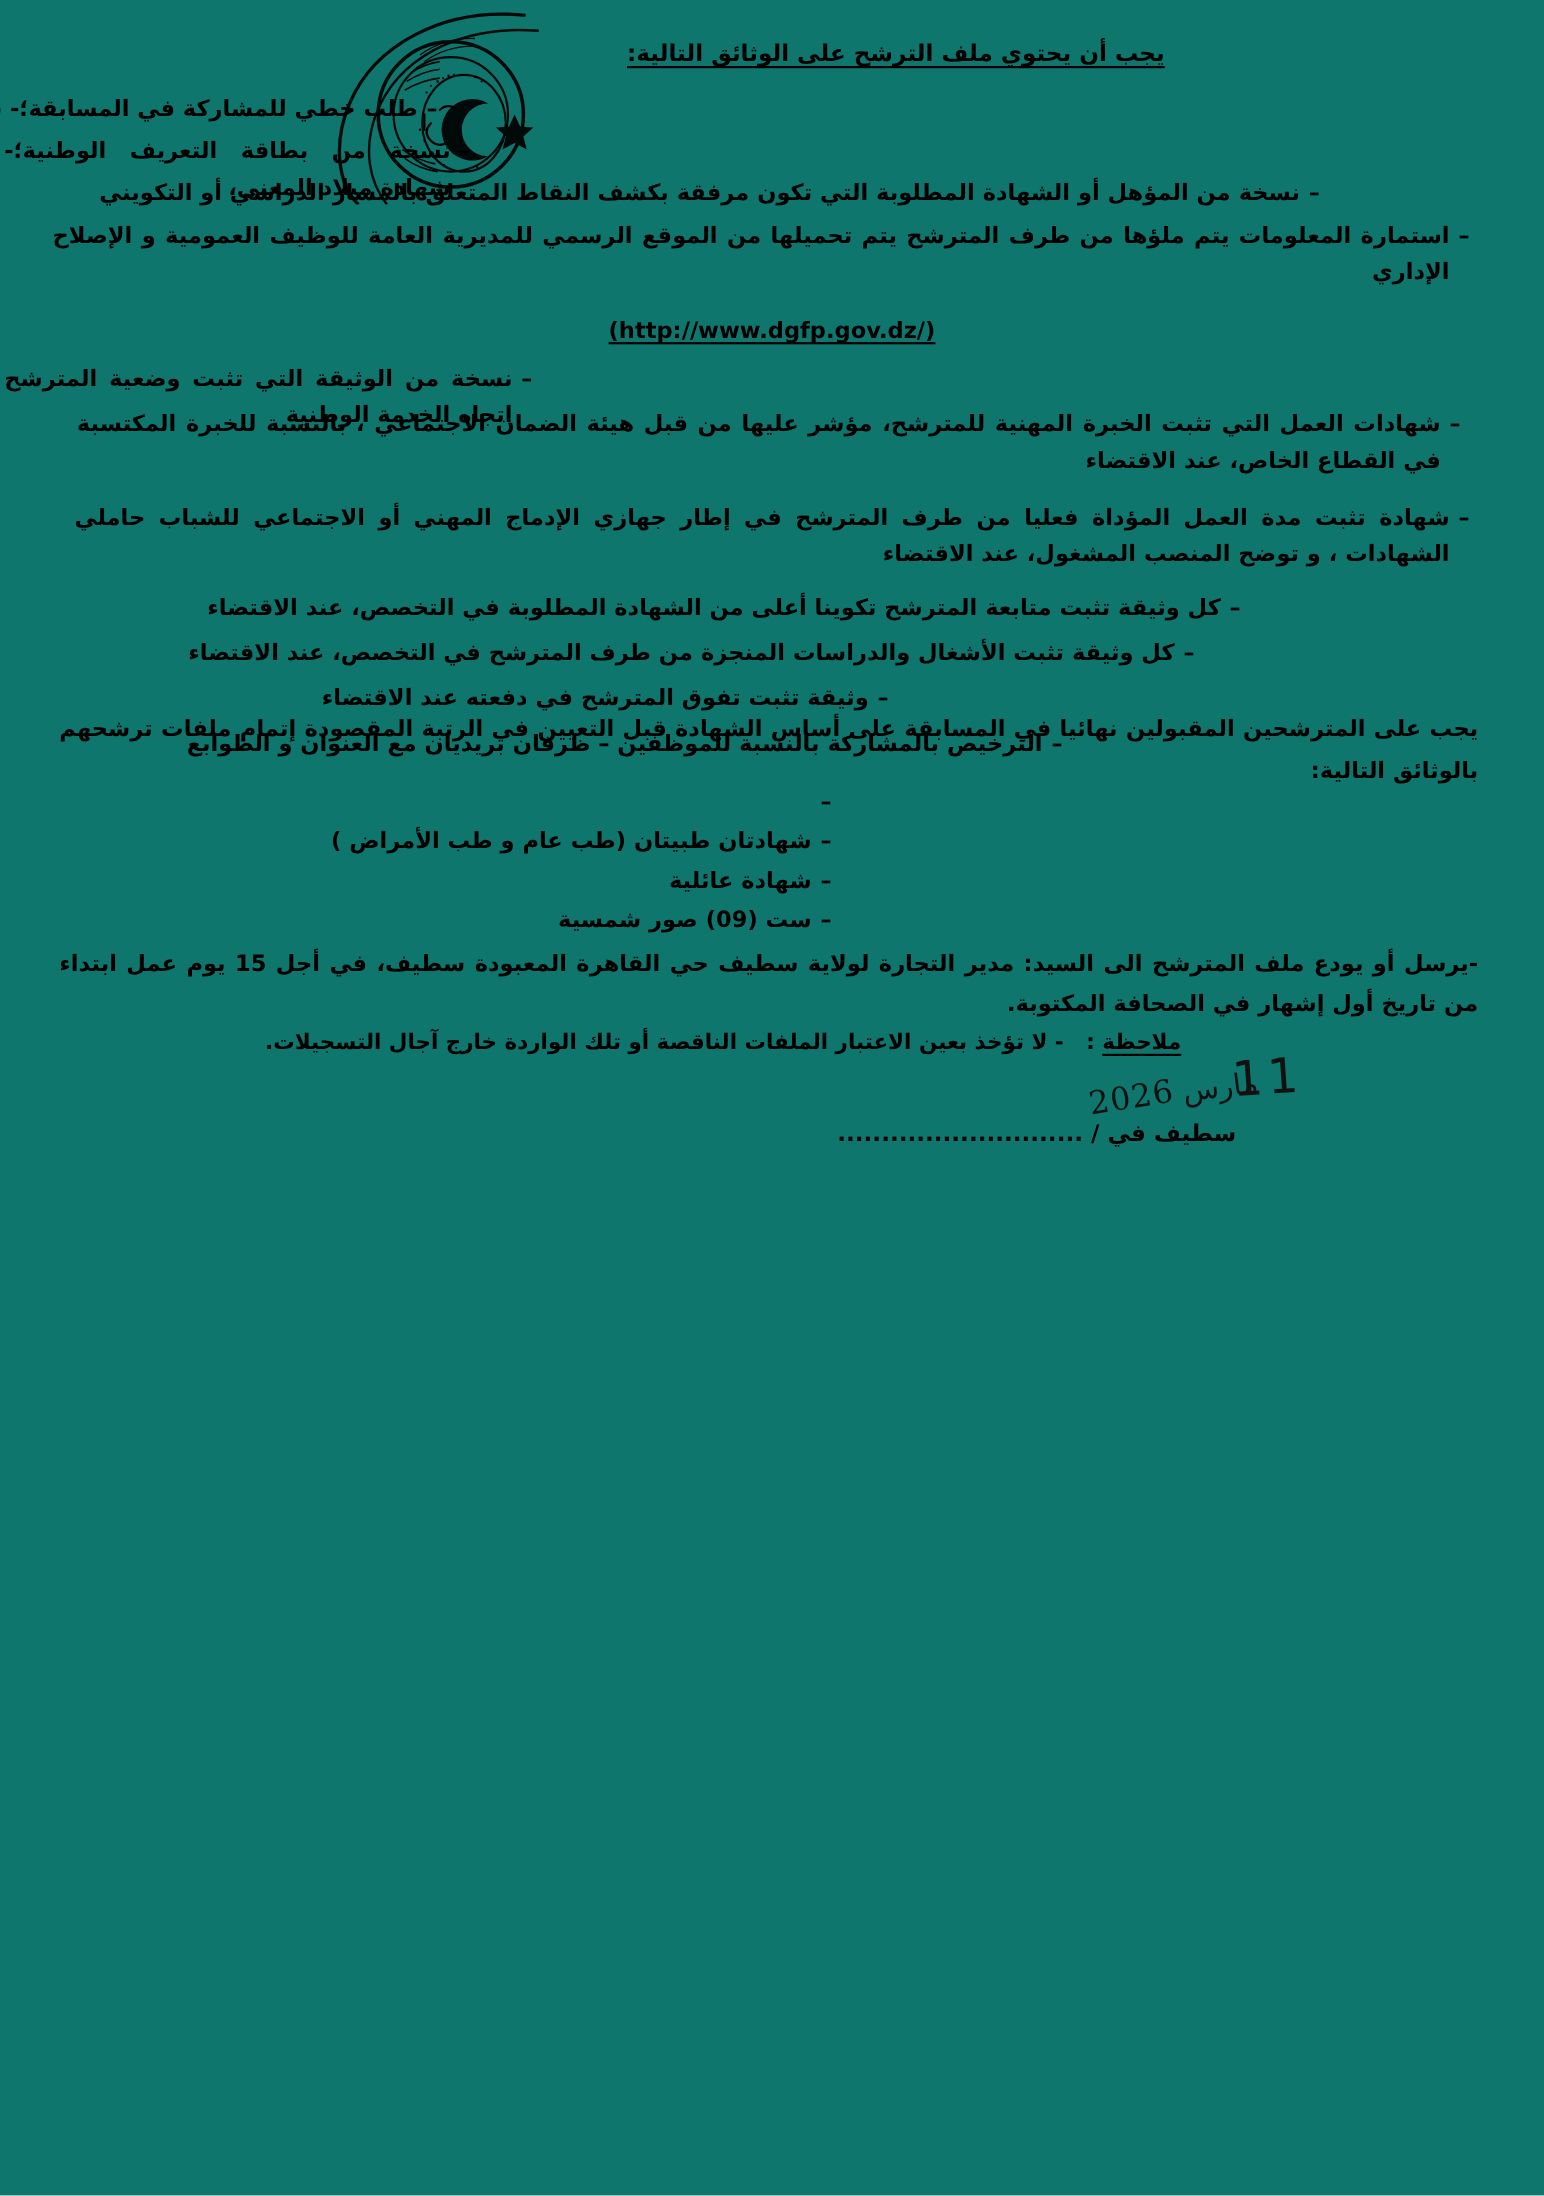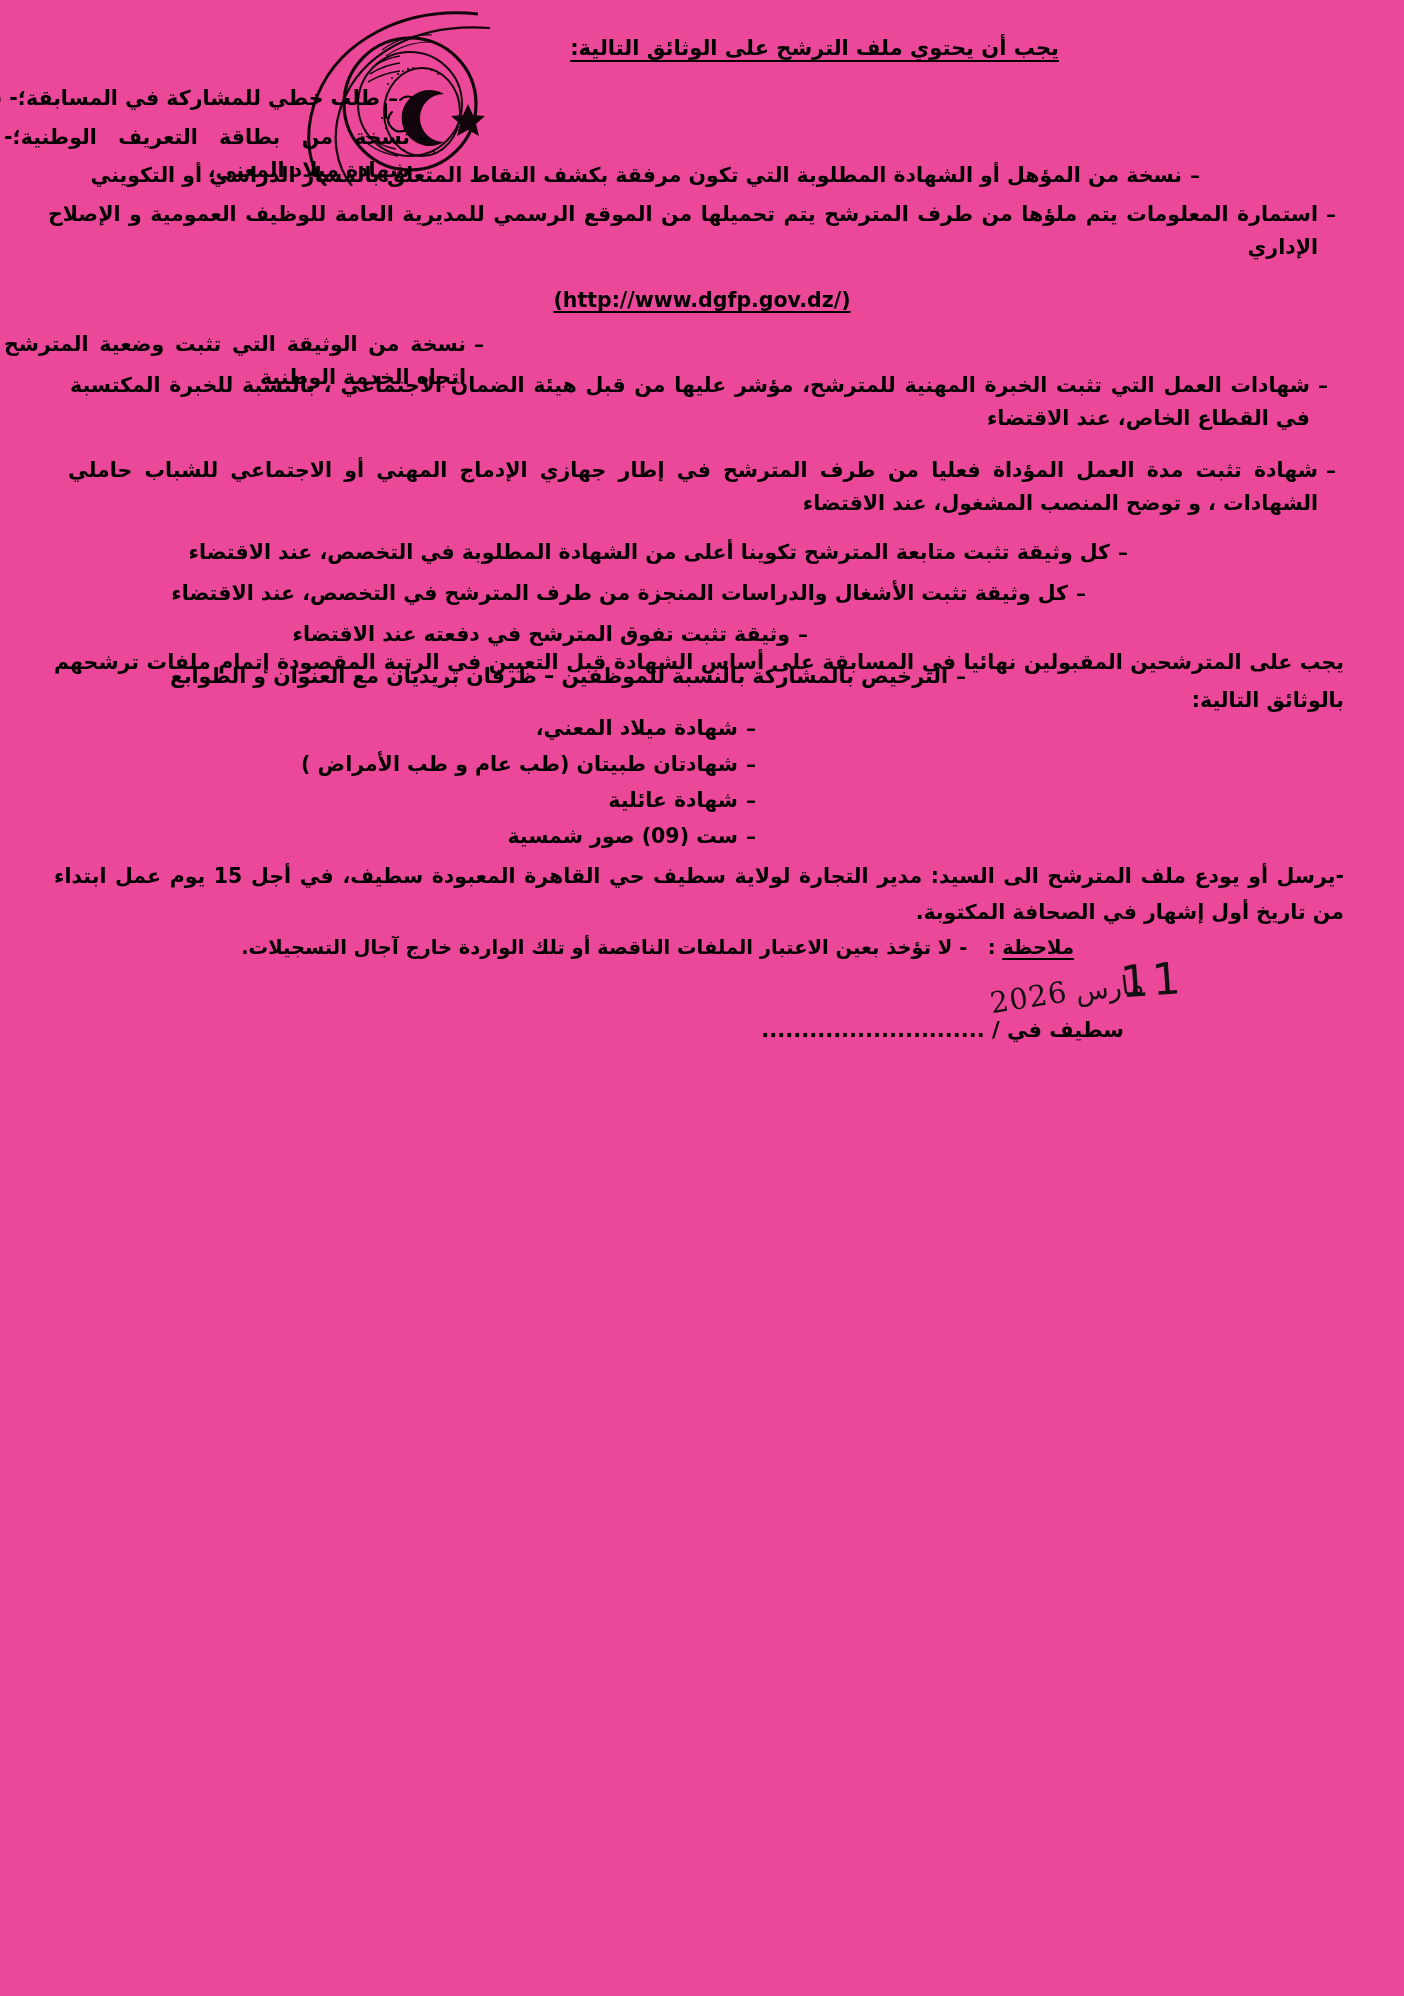--- a/index.html
+++ b/index.html
@@ -13,21 +13,21 @@
     height: 1996px;
     position: relative;
     font-family: "DejaVu Sans", "Liberation Sans", sans-serif;
     color: #000000;
     overflow: hidden;
   }
 
   .page {
     position: absolute;
     inset: 0;
-    background: #ec4899;
+    background: #0f766e;
   }
 
   .hdr {
     position: absolute;
     top: 36px;
     right: 345px;
     font-size: 21px;
     font-weight: 700;
     letter-spacing: 0px;
     text-decoration: underline;
@@ -279,21 +279,20 @@
     </div>
 
   </div>
 
   <div class="para" style="top:643px; right:60px; width:1290px;">يجب على المترشحين  المقبولين  نهائيا في المسابقة على أساس  الشهادة  قبل التعيين  في الرتبة المقصودة إتمام  ملفات ترشحهم  بالوثائق  التالية:</div>
 
   <div>
 
     <div class="li" style="position:absolute; top:712px; right:0; width:1404px;">
       <span class="dash" style="margin-right:640px;">–</span>
-      <span class="txt">شهادة ميلاد المعني،</span>
     </div>
 
     <div class="li" style="position:absolute; top:748px; right:0; width:1404px;">
       <span class="dash" style="margin-right:640px;">–</span>
       <span class="txt">شهادتان طبيتان (طب عام و طب الأمراض )</span>
     </div>
 
     <div class="li" style="position:absolute; top:784px; right:0; width:1404px;">
       <span class="dash" style="margin-right:640px;">–</span>
       <span class="txt">شهادة عائلية</span>

